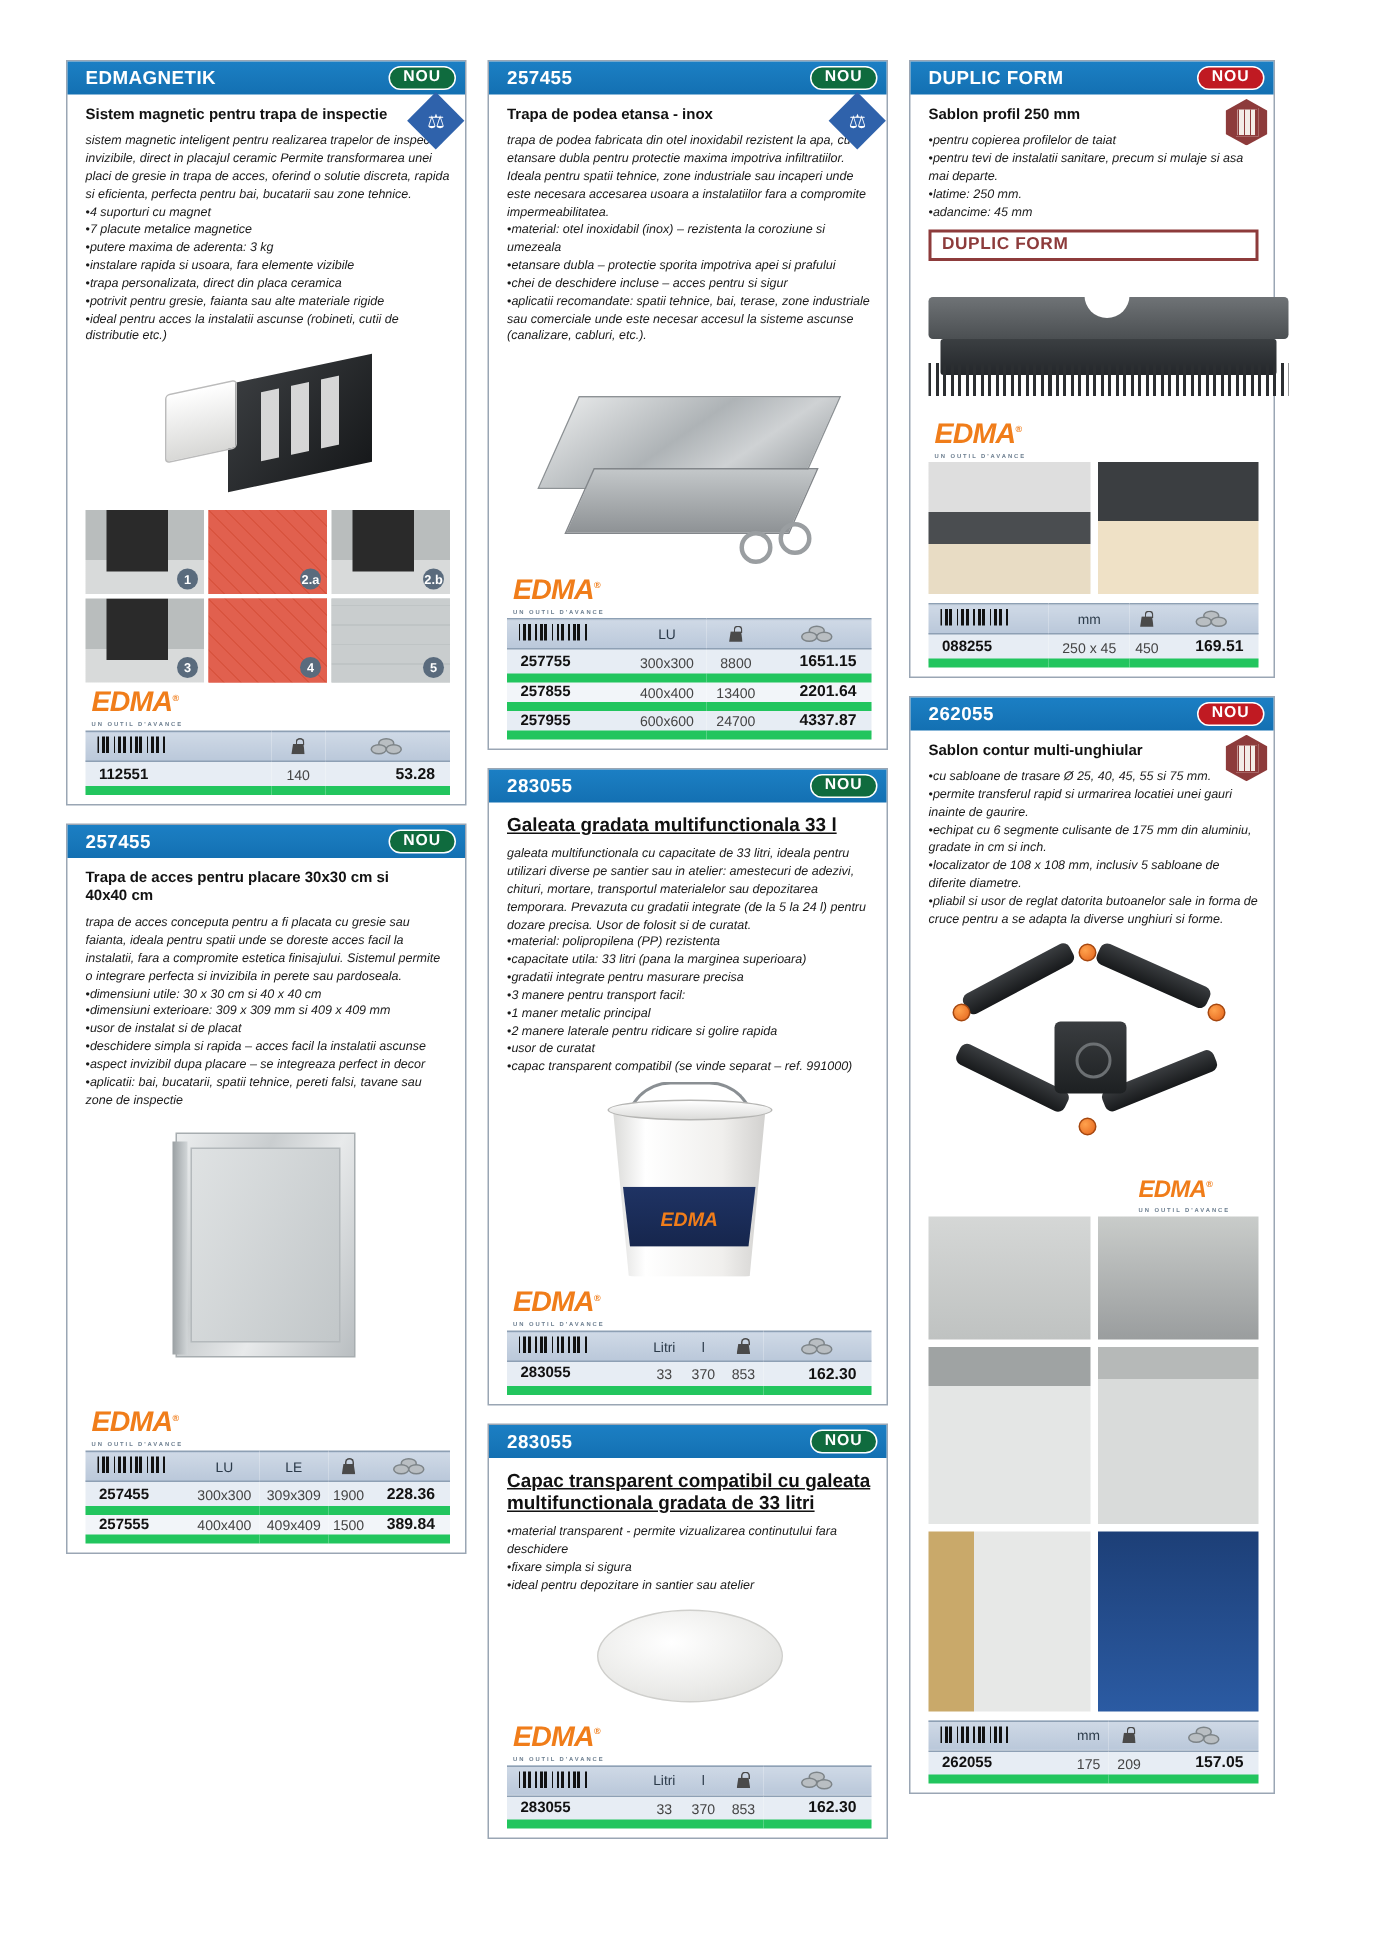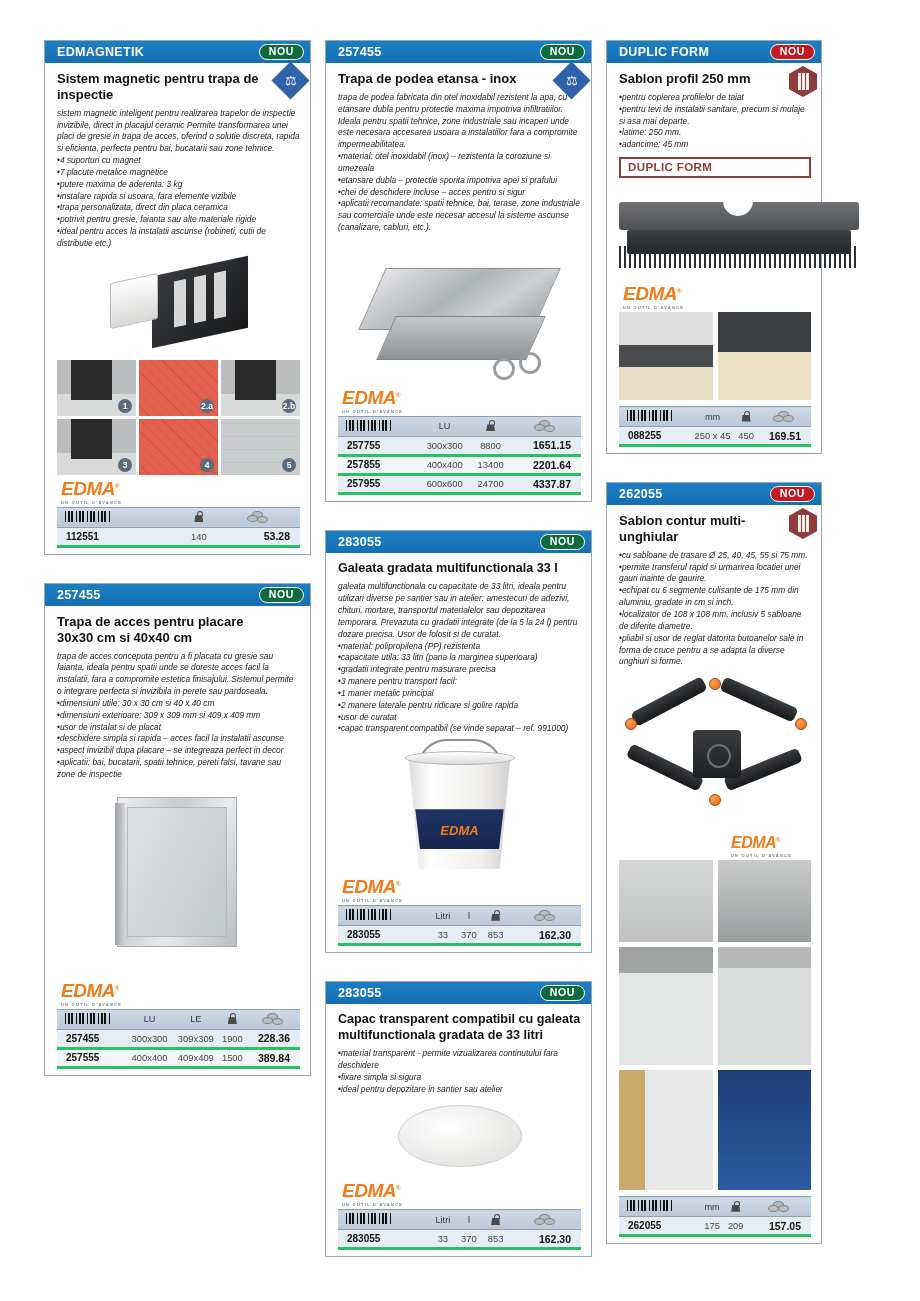--- a/index.html
+++ b/index.html
@@ -9,22 +9,22 @@
     font-family: "Liberation Sans", sans-serif;
   }
   .page {
     position: relative;
     width: 920px; height: 1301px;
     background: #fff;
     padding: 40px 42px 30px 44px;
     display: flex;
     gap: 14px;
   }
-  .col { width: 267px; display: flex; flex-direction: column; gap: 28px; }
-  .col.right { width: 216px; }
+  .col { width: 267px; display: flex; flex-direction: column; gap: 12px; }
+  .col.right { width: 244px; }
 
   
   .card {
     border: 1px solid #9aa6b4;
     background: #fff;
     display: flex;
     flex-direction: column;
   }
   .card-head {
     background: linear-gradient(to bottom,#1b7fc4 0%, #1878bb 50%, #1370b2 100%);
@@ -45,24 +45,24 @@
     border: 1.4px solid #ffffff;
     border-radius: 9px;
     padding: 1px 9px 2px 9px;
     letter-spacing: .6px;
     line-height: 1.05;
   }
   .nou.red { background: #c01a22; }
 
   .card-body { padding: 8px 10px 6px 12px; position: relative; flex: 1; display:flex; flex-direction:column;}
   h2.prod-title {
-    font-size: 13px; font-weight: bold; color: #111;
+    font-size: 10px; font-weight: bold; color: #111;
     line-height: 1.22; margin-bottom: 5px; padding-right: 34px;
   }
-  h2.prod-title.small { font-size: 12.6px; }
+  h2.prod-title.small { font-size: 12.6px; text-decoration: underline; }
   .desc { font-size: 8.35px; line-height: 1.42; color: #1a1a1a; font-style: italic; }
   .desc p { margin: 0; text-indent: 0; }
   .desc p.b:before { content: "\2022 "; font-style: normal; }
 
   
   .badge-diamond {
     position: absolute; top: 4px; right: 6px;
     width: 27px; height: 27px;
     background: #2f62ab;
     transform: rotate(45deg);
@@ -134,21 +134,21 @@
 
   
   table.ptab { width: 100%; border-collapse: collapse; margin-top: auto; }
   table.ptab th {
     background: linear-gradient(to bottom,#cfd9e6,#bac8da);
     border-top: 1px solid #8ea0b4;
     border-bottom: 1px solid #8ea0b4;
     height: 20px; font-size: 9.2px; color: #2b3a49; font-weight: normal;
   }
   table.ptab td {
-    border-bottom: 3px solid #22c55e;
+    border-bottom: 6px solid #22c55e;
     height: 19px; font-size: 9.4px; color: #444; text-align: center;
     background: #f2f5f9;
   }
   table.ptab tr:nth-child(even) td { background: #e7edf4; }
   table.ptab td.ref { font-weight: bold; color: #111; font-size: 10px; text-align: left; padding-left: 9px; }
   table.ptab td.price { font-weight: bold; color: #111; font-size: 10.5px; text-align: right; padding-right: 10px; }
   th.barcode-h { text-align: left; padding-left: 8px; }
   .barcode {
     display: inline-block; height: 11px; width: 46px;
     background-image: repeating-linear-gradient(to right,

